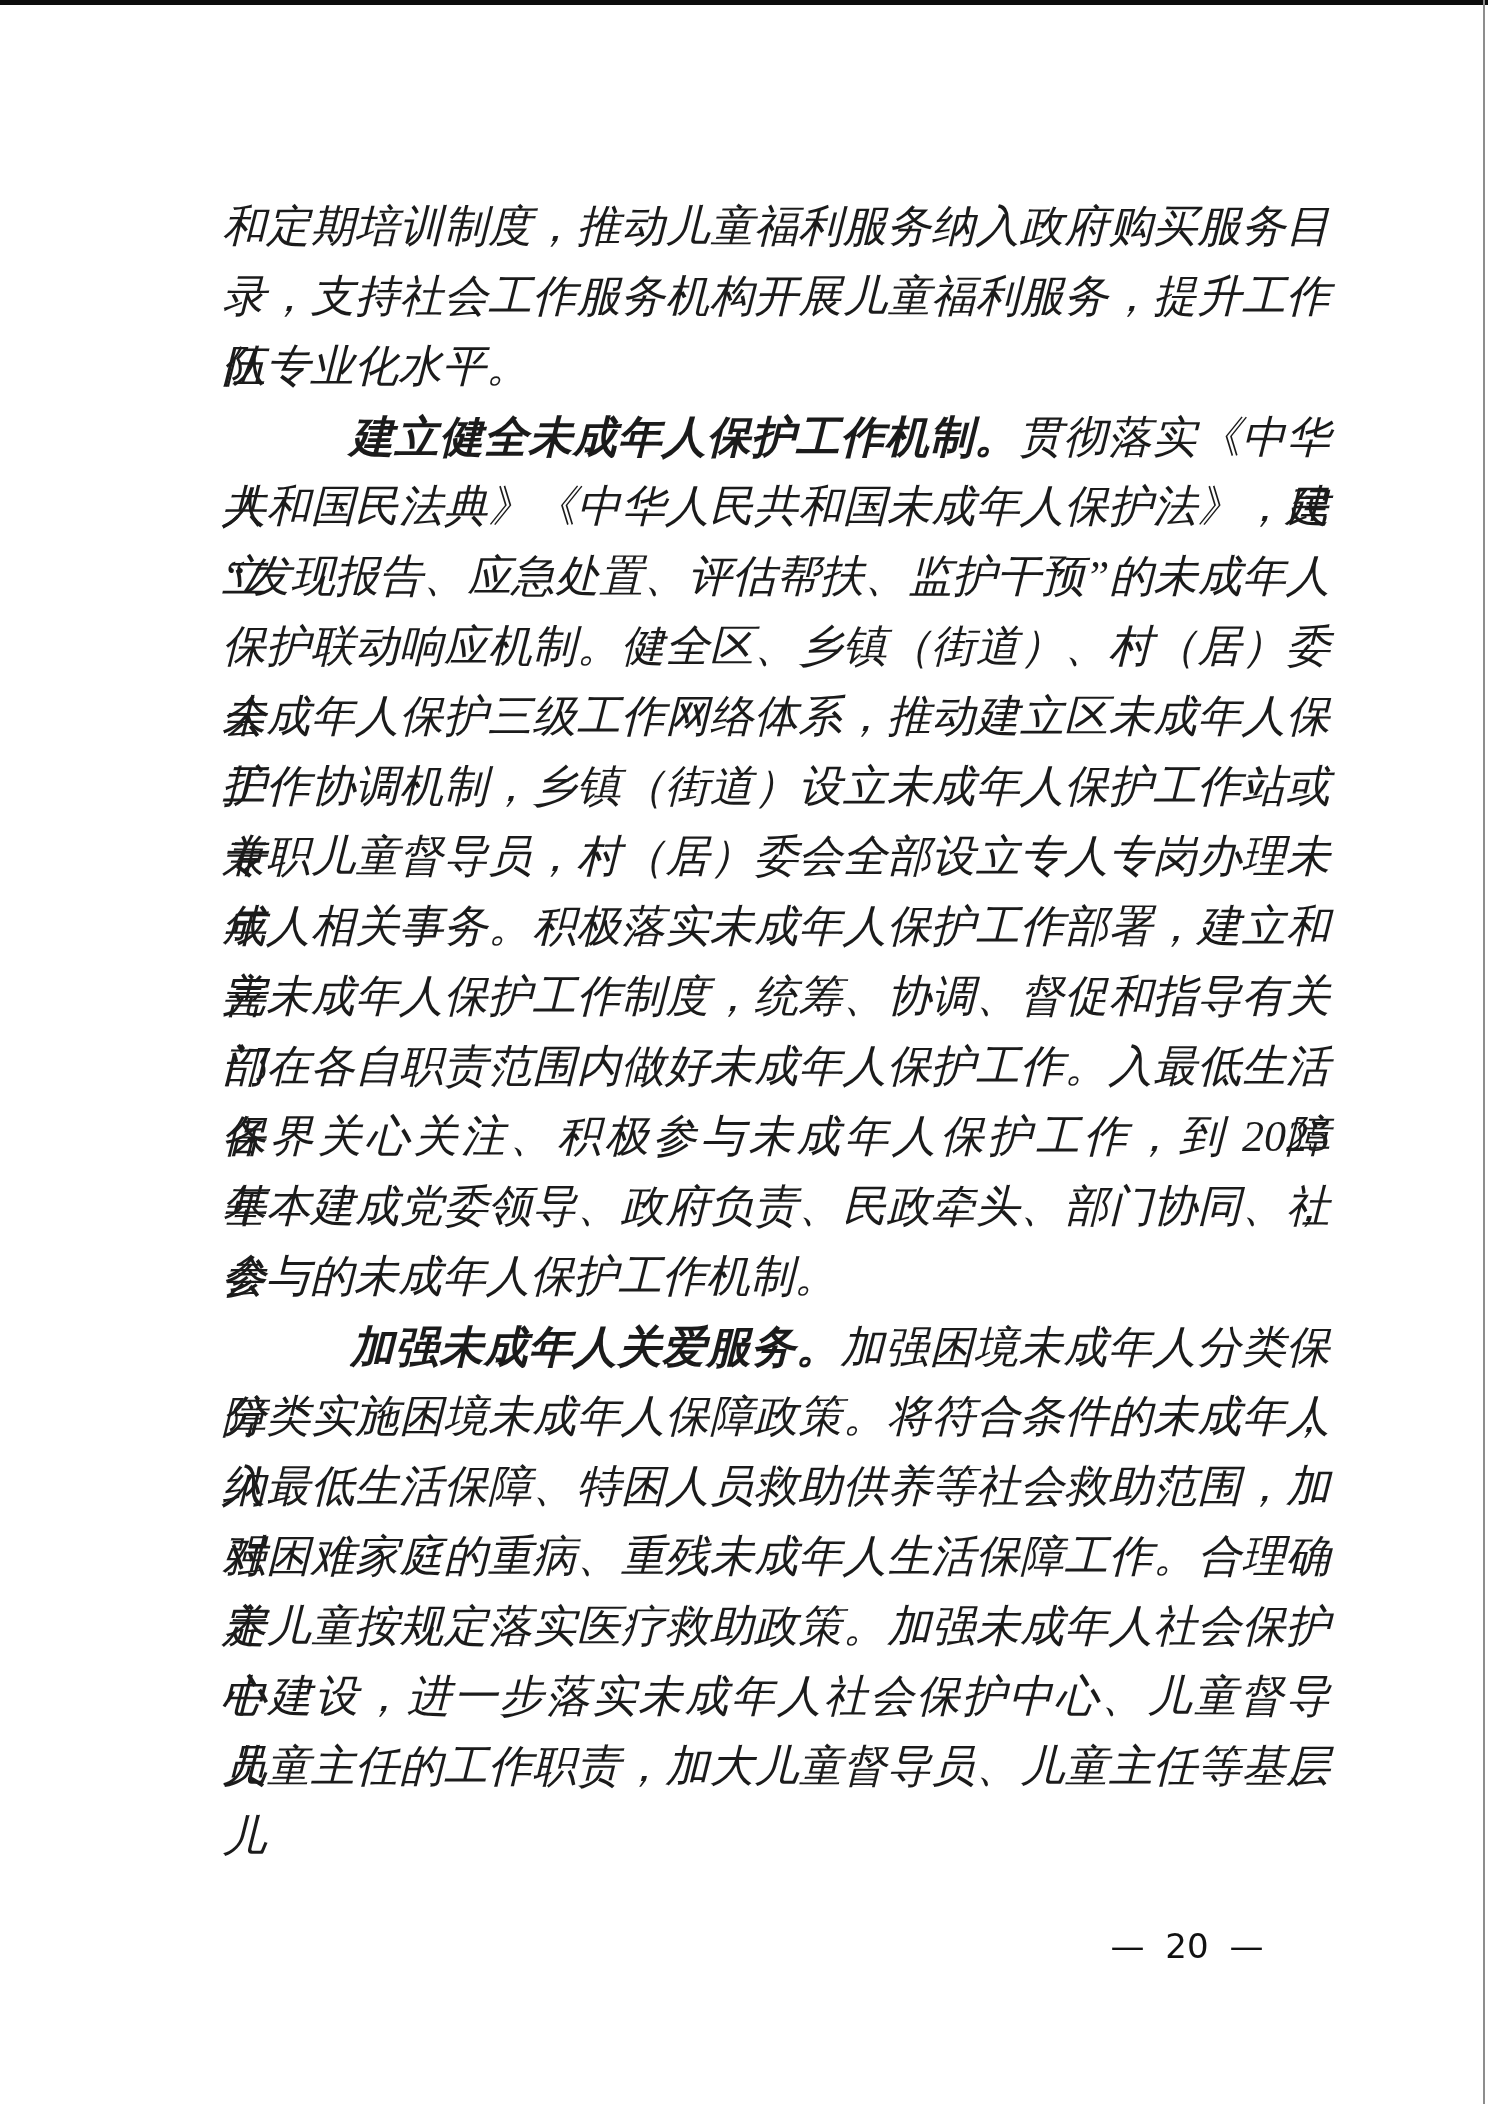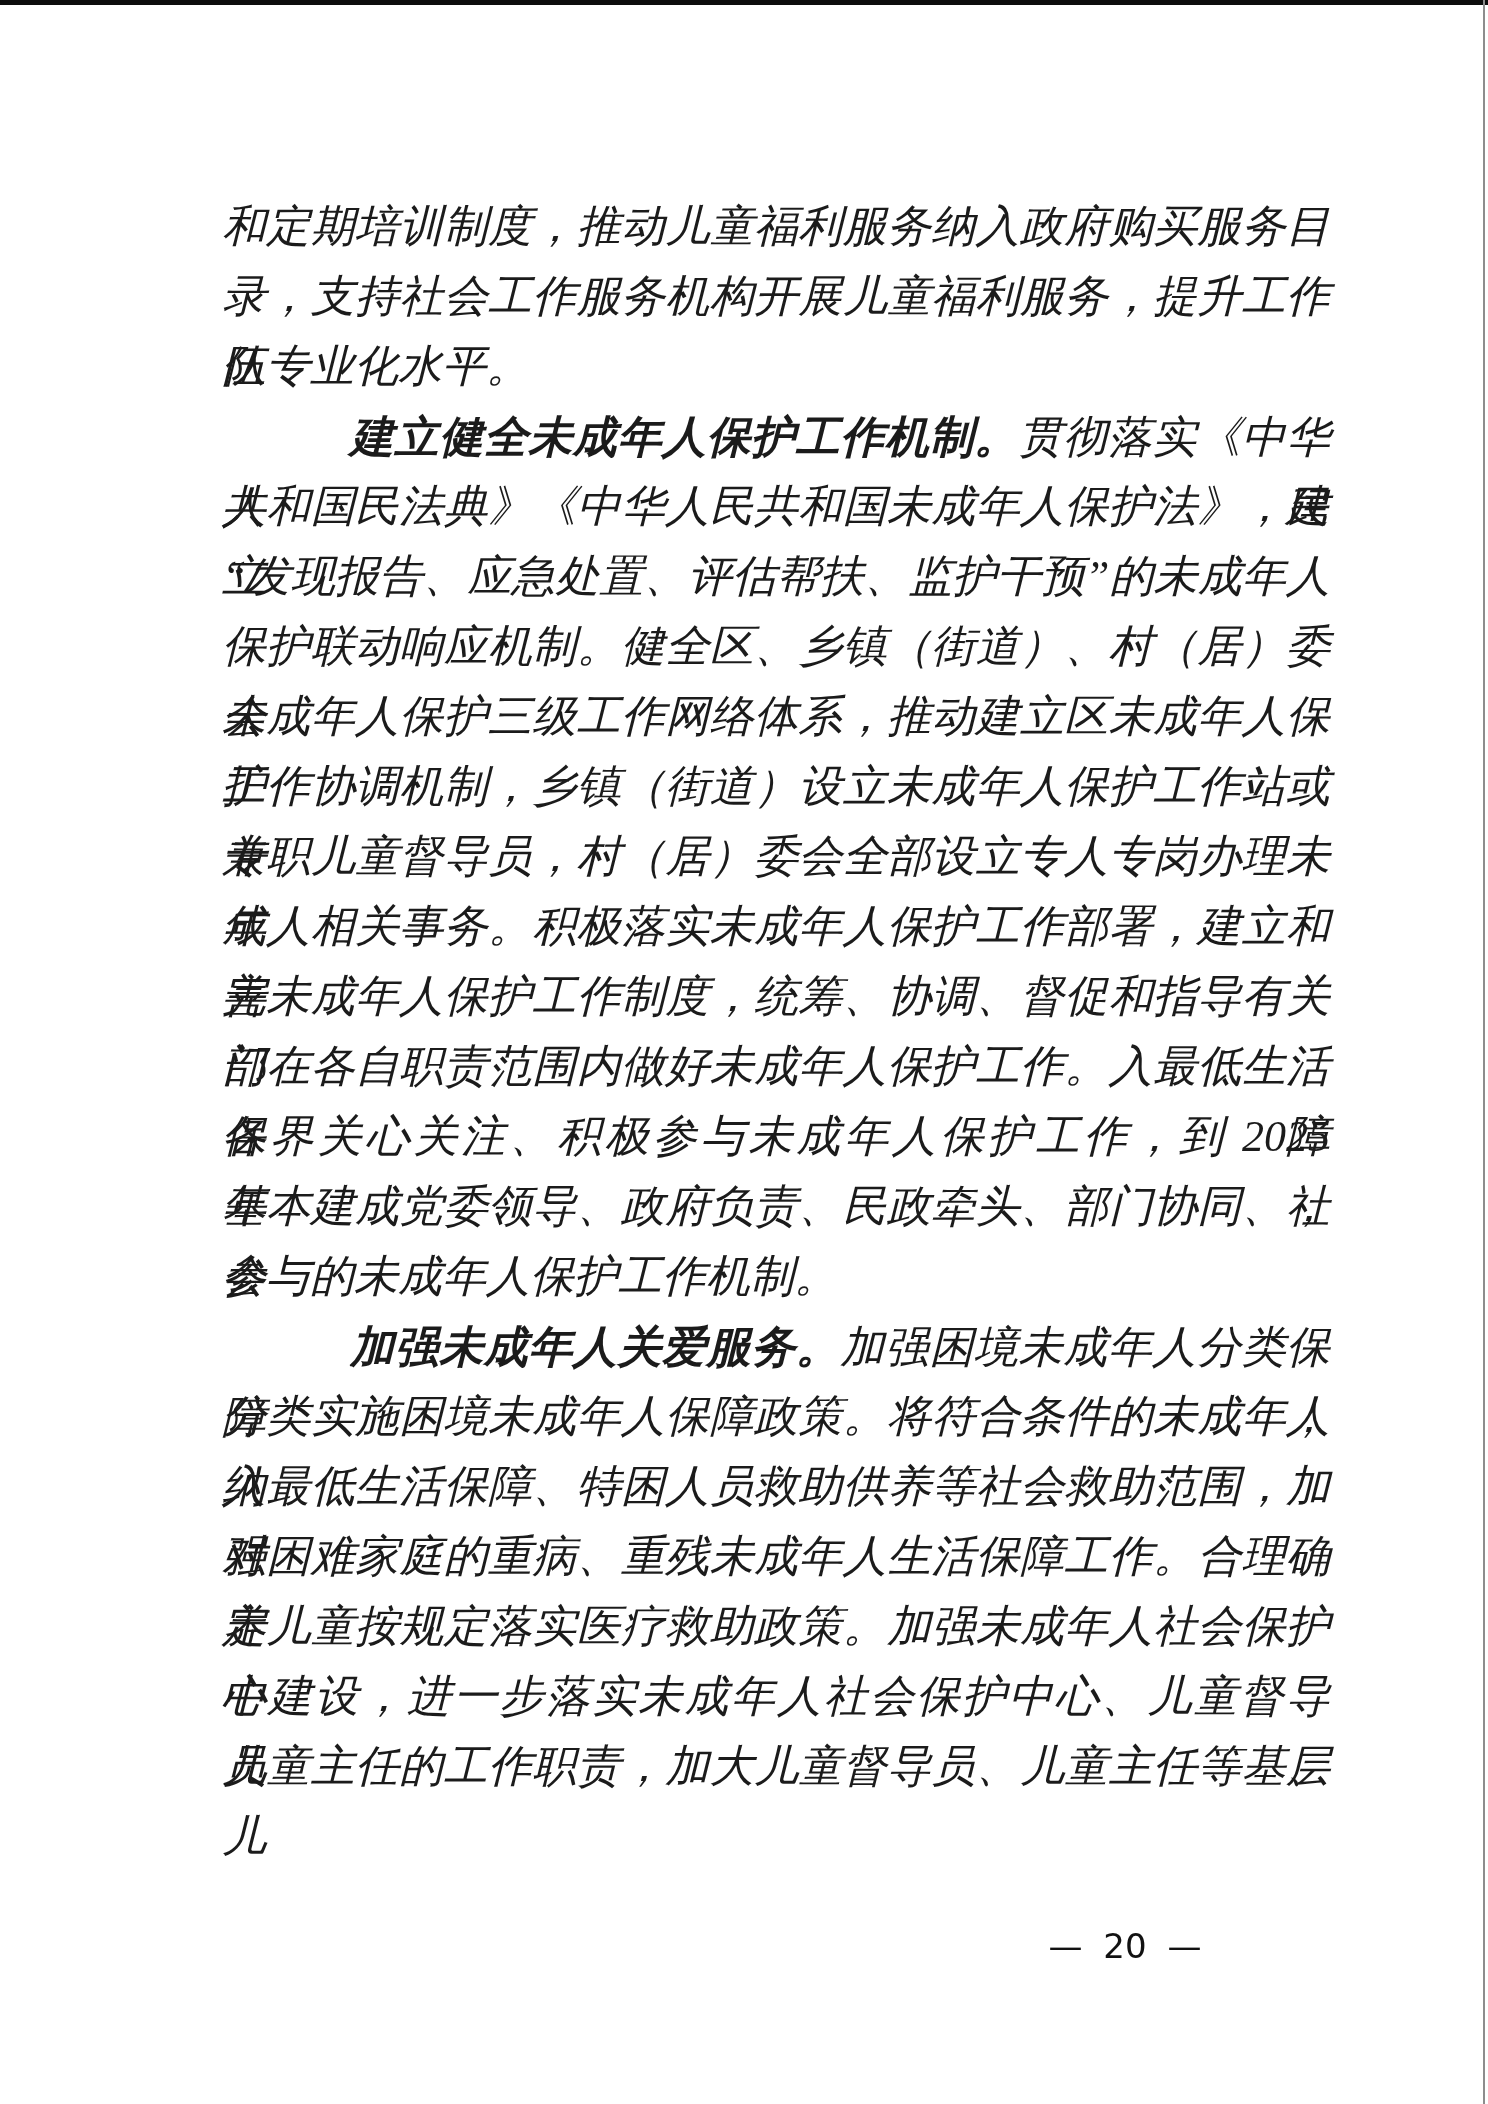--- a/index.html
+++ b/index.html
@@ -49,21 +49,21 @@
     text-indent: 88px;
   }
   .lead {
     font-weight: 700;
     font-family: "Liberation Sans", "DejaVu Sans", sans-serif;
     margin-left: 40px;
   }
   .page-footer {
     position: absolute;
     top: 1924px;
-    left: 995px;
+    left: 1057px;
     width: 260px;
     text-align: center;
     font-size: 34px;
     line-height: 44px;
     font-family: "DejaVu Sans", "Liberation Sans", sans-serif;
     color: #111;
     word-spacing: 10px;
   }
 </style>
 </head>

